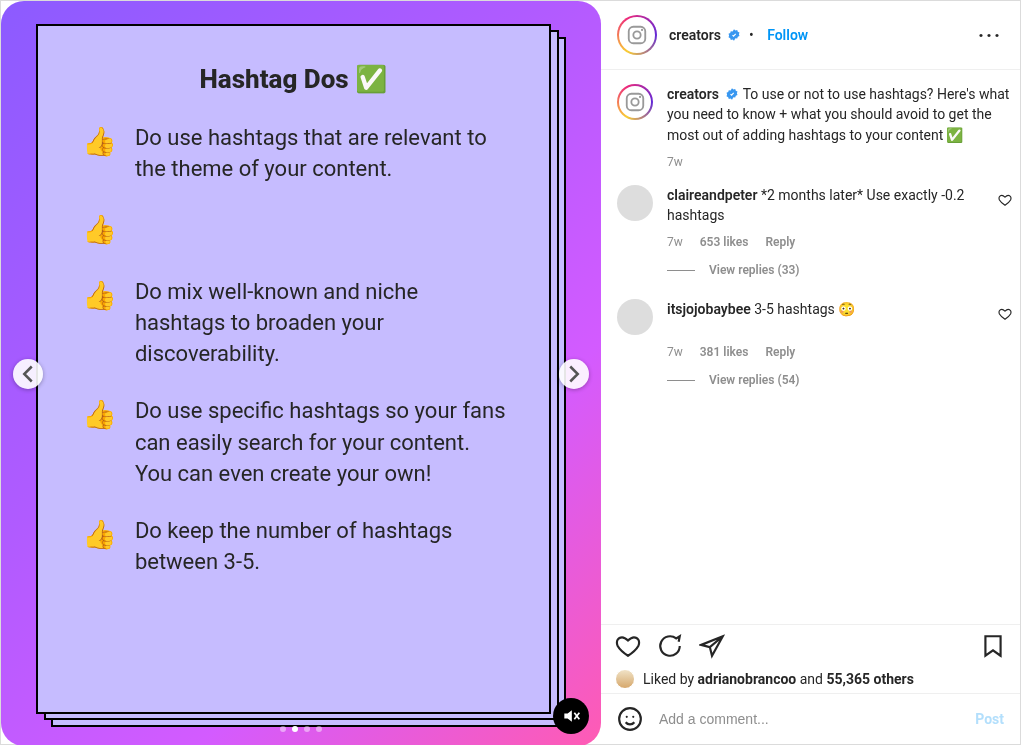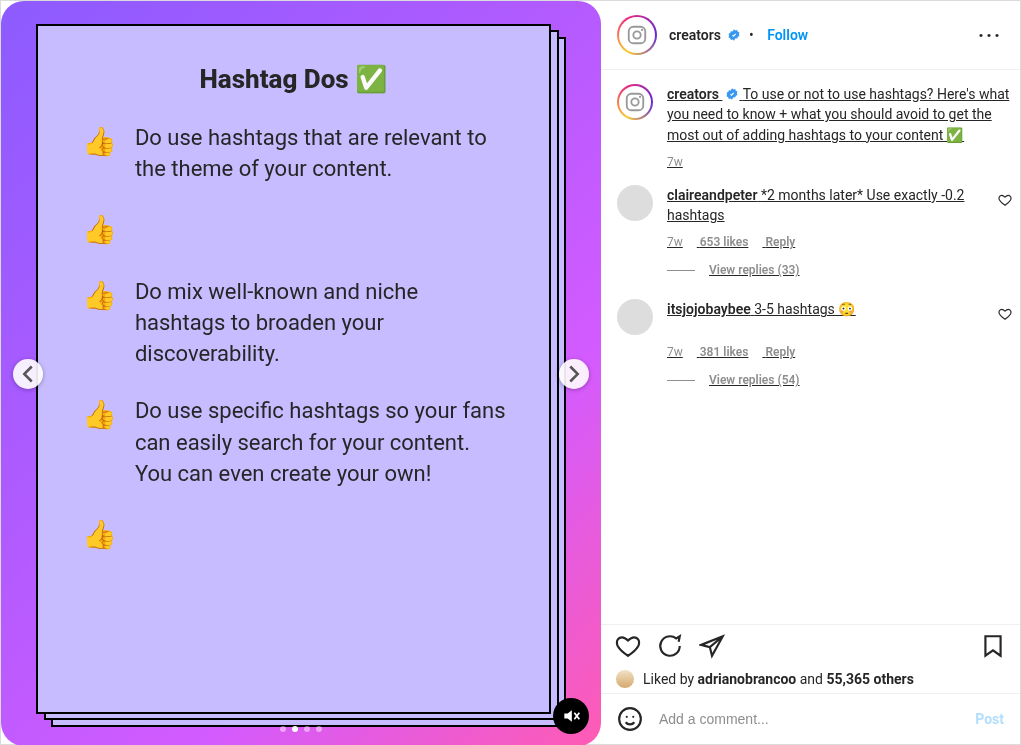--- a/index.html
+++ b/index.html
@@ -154,21 +154,20 @@
     letter-spacing: 2px;
     padding: 0 2px;
     cursor: pointer;
   }
 
   .body {
     flex: 1;
     overflow-y: hidden;
     padding: 14px 8px 0 16px;
     font-size: 14px;
-    text-decoration: underline;
   }
   .caption-row, .comment-row {
     display: flex;
     align-items: flex-start;
     margin-bottom: 10px;
   }
   .caption-row .avatar-ring,
   .comment-row .av {
     width: 36px; height: 36px;
   }
@@ -293,20 +292,21 @@
           <li>
             <span class="thumb">👍</span>
             <span class="tip-text"><b>Do</b> <span>mix well-known and niche hashtags to broaden your discoverability.</span></span>
           </li>
           <li>
             <span class="thumb">👍</span>
             <span class="tip-text"><b>Do</b> <span>use specific hashtags so your fans can easily search for your content. You can even create your own!</span></span>
           </li>
           <li>
             <span class="thumb">👍</span>
+            <span class="tip-text"><b>Do</b> <span>keep the number of hashtags between 3-5.</span></span>
           </li>
         </ul>
       </div>
     </div>
     <div class="nav-arrow left">
       <svg viewBox="0 0 24 24">
           <path d="M15 6l-6 6 6 6" fill="none" stroke="#555" stroke-width="2"></path>
         </svg>
     </div>
     <div class="nav-arrow right">

